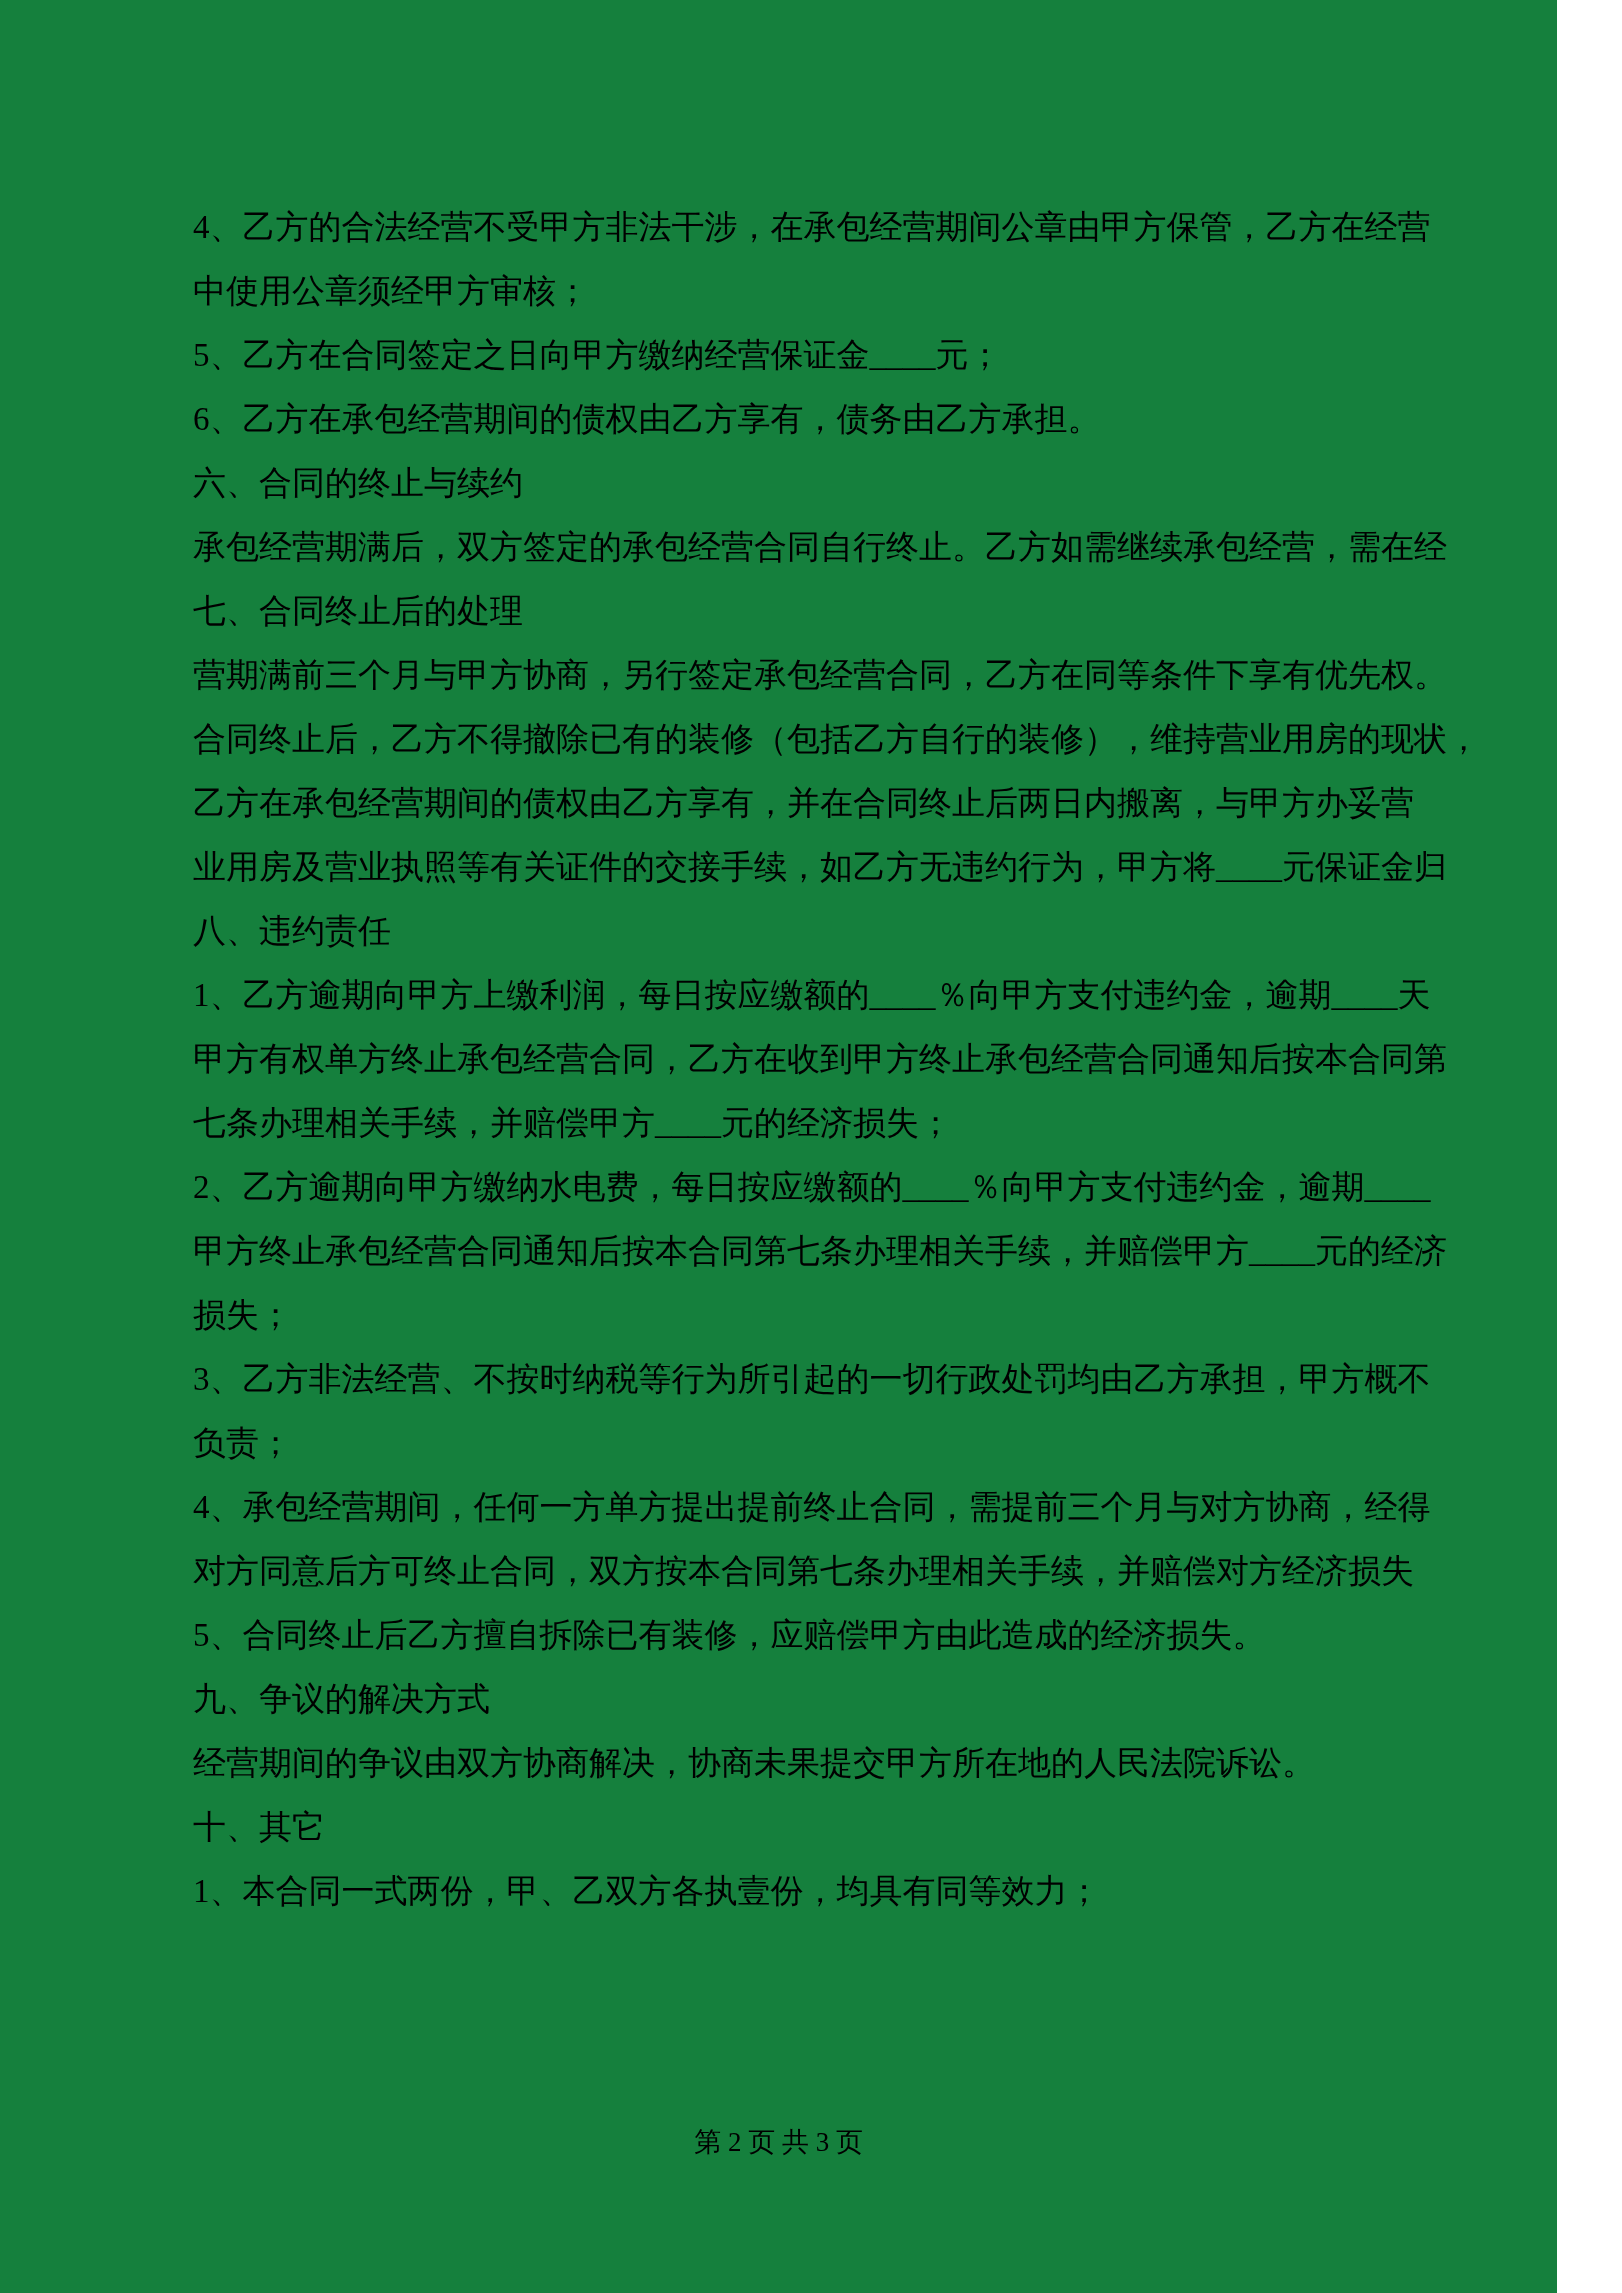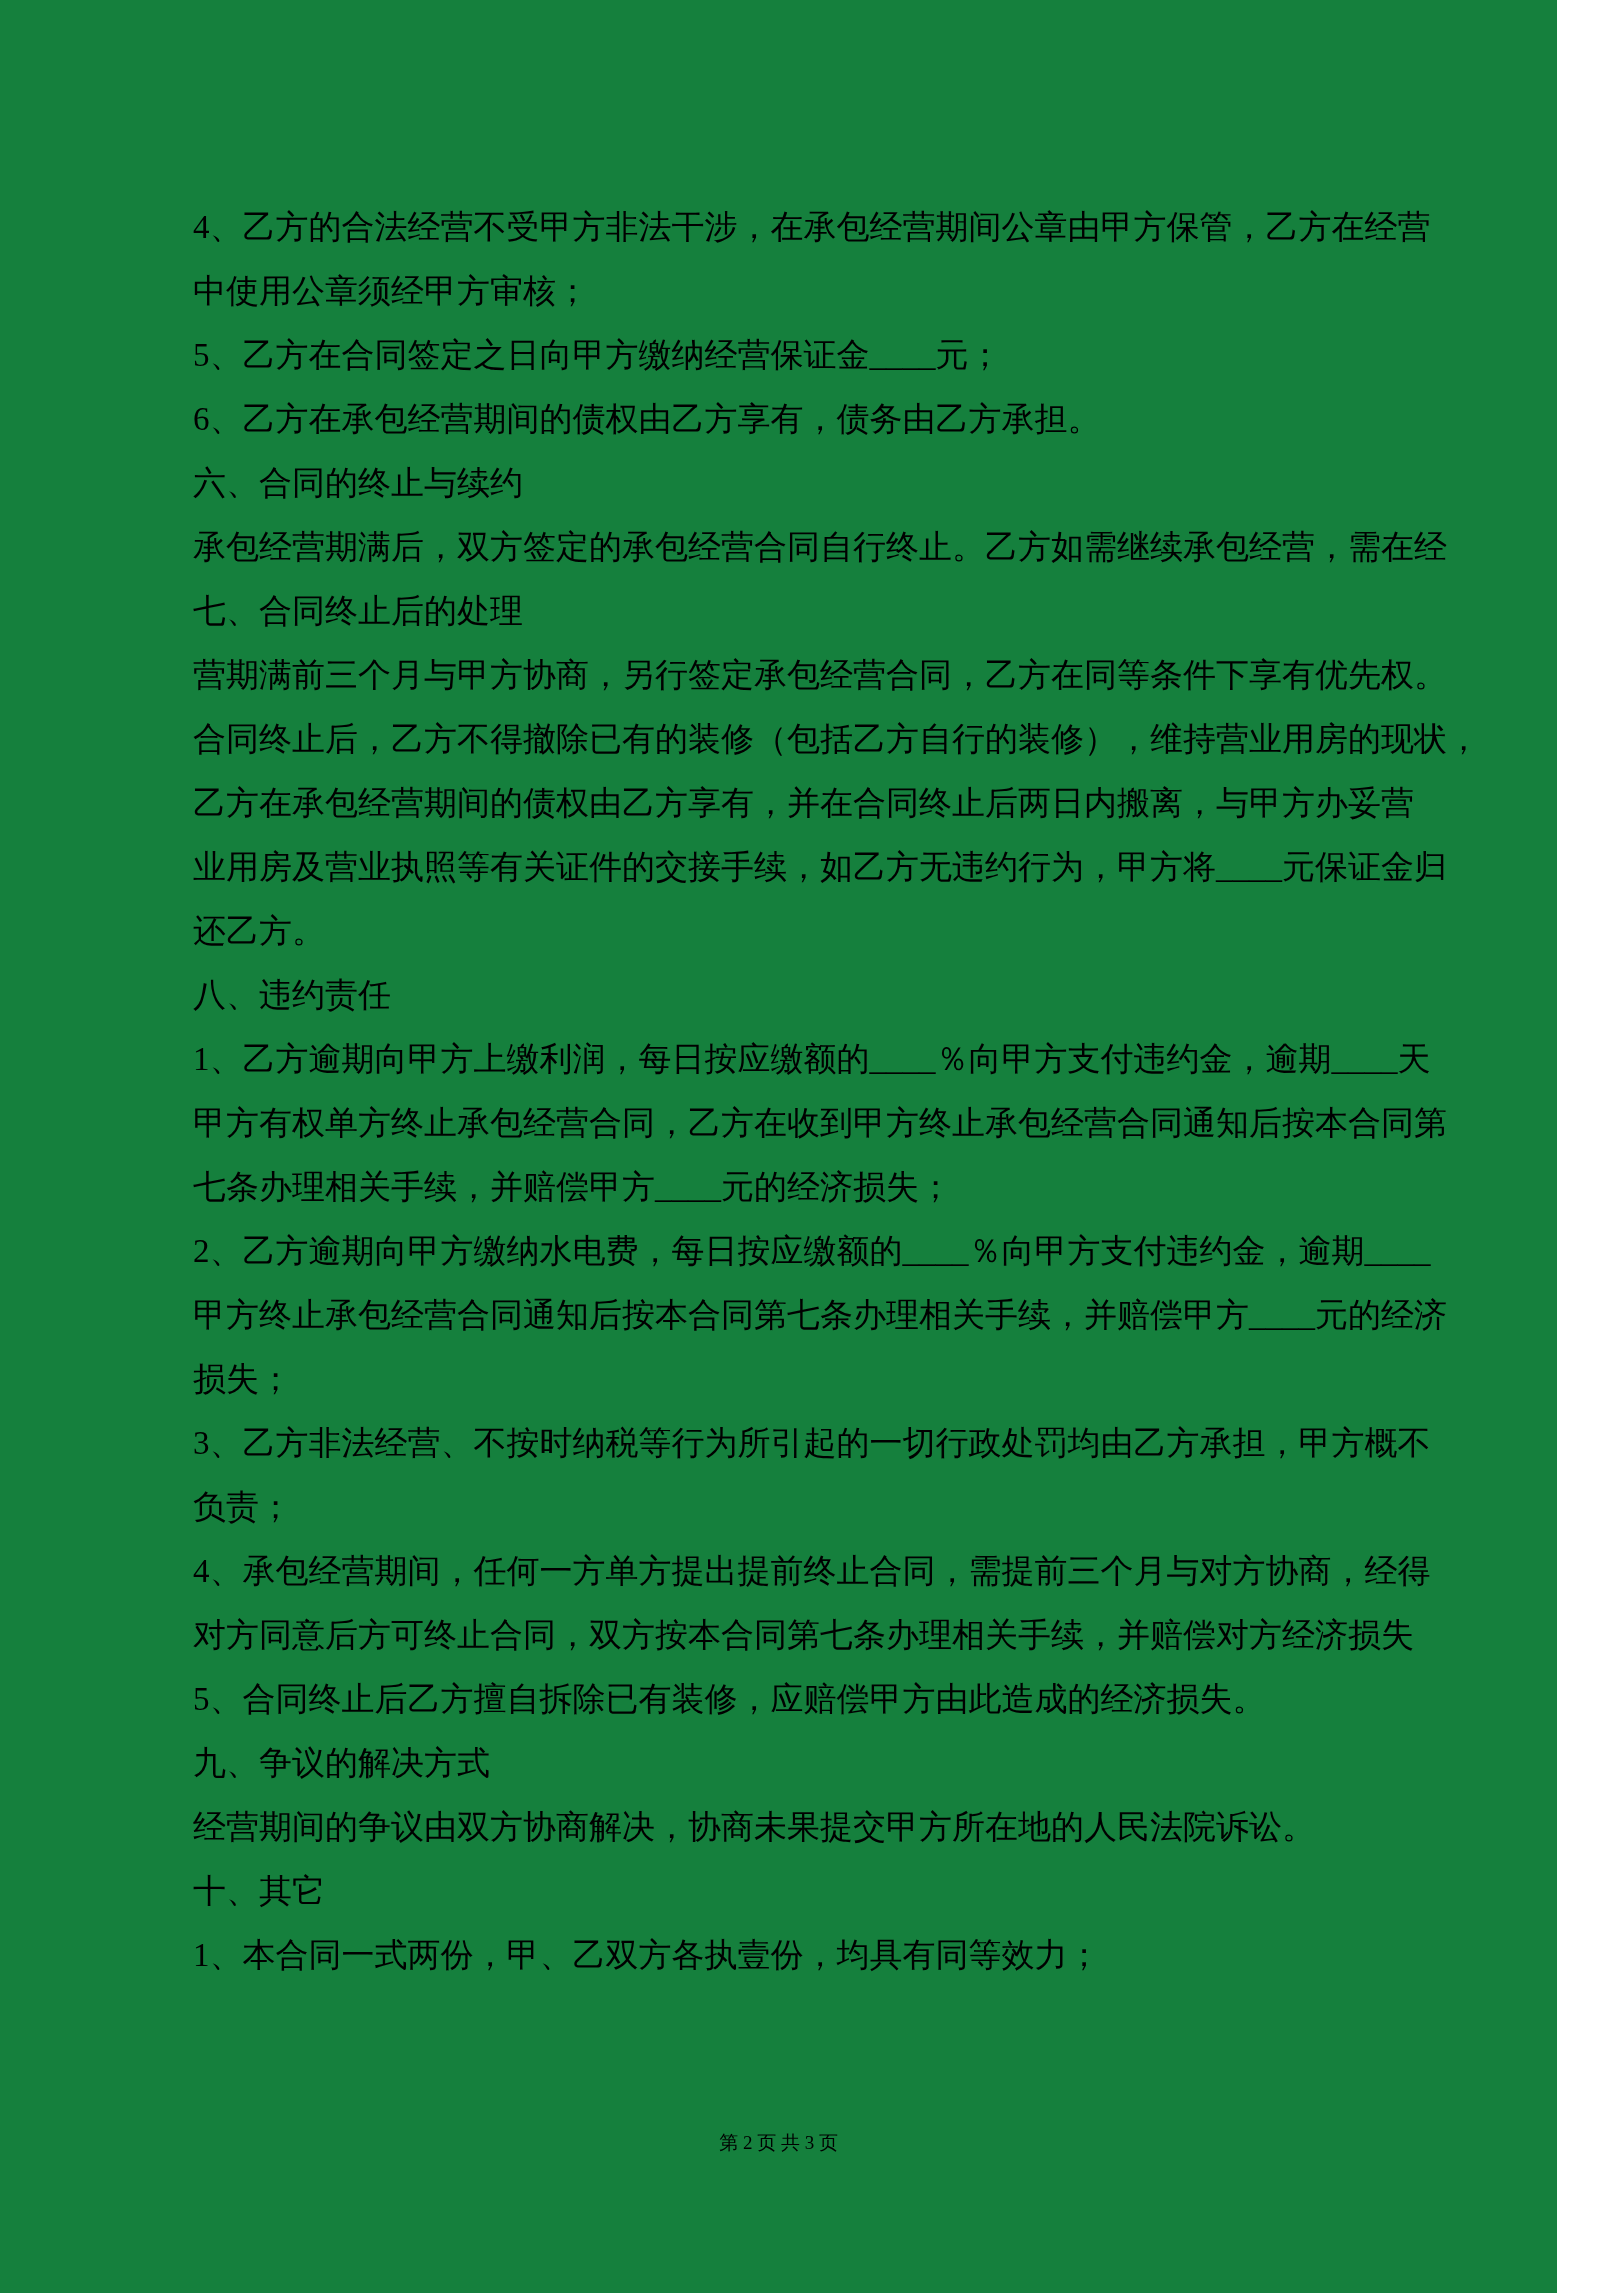--- a/index.html
+++ b/index.html
@@ -28,42 +28,41 @@
   .line {
     white-space: nowrap;
     height: 64px;
   }
   .footer {
     position: absolute;
     left: 0;
     top: 2127px;
     width: 100%;
     text-align: center;
-    font-size: 19px;
+    font-size: 27px;
     line-height: 31px;
     color: #000000;
   }
 </style>
 </head>
 <body>
 
 <div class="page">
   <div class="content">
     <div class="line">4、乙方的合法经营不受甲方非法干涉，在承包经营期间公章由甲方保管，乙方在经营</div>
     <div class="line">中使用公章须经甲方审核；</div>
     <div class="line">5、乙方在合同签定之日向甲方缴纳经营保证金____元；</div>
     <div class="line">6、乙方在承包经营期间的债权由乙方享有，债务由乙方承担。</div>
     <div class="line">六、合同的终止与续约</div>
     <div class="line">承包经营期满后，双方签定的承包经营合同自行终止。乙方如需继续承包经营，需在经</div>
     <div class="line">七、合同终止后的处理</div>
     <div class="line">营期满前三个月与甲方协商，另行签定承包经营合同，乙方在同等条件下享有优先权。</div>
     <div class="line">合同终止后，乙方不得撤除已有的装修（包括乙方自行的装修），维持营业用房的现状，</div>
     <div class="line">乙方在承包经营期间的债权由乙方享有，并在合同终止后两日内搬离，与甲方办妥营</div>
     <div class="line">业用房及营业执照等有关证件的交接手续，如乙方无违约行为，甲方将____元保证金归</div>
-    <div class="line">还乙方。</div>
     <div class="line">八、违约责任</div>
     <div class="line">1、乙方逾期向甲方上缴利润，每日按应缴额的____％向甲方支付违约金，逾期____天</div>
     <div class="line">甲方有权单方终止承包经营合同，乙方在收到甲方终止承包经营合同通知后按本合同第</div>
     <div class="line">七条办理相关手续，并赔偿甲方____元的经济损失；</div>
     <div class="line">2、乙方逾期向甲方缴纳水电费，每日按应缴额的____％向甲方支付违约金，逾期____</div>
     <div class="line">甲方终止承包经营合同通知后按本合同第七条办理相关手续，并赔偿甲方____元的经济</div>
     <div class="line">损失；</div>
     <div class="line">3、乙方非法经营、不按时纳税等行为所引起的一切行政处罚均由乙方承担，甲方概不</div>
     <div class="line">负责；</div>
     <div class="line">4、承包经营期间，任何一方单方提出提前终止合同，需提前三个月与对方协商，经得</div>

